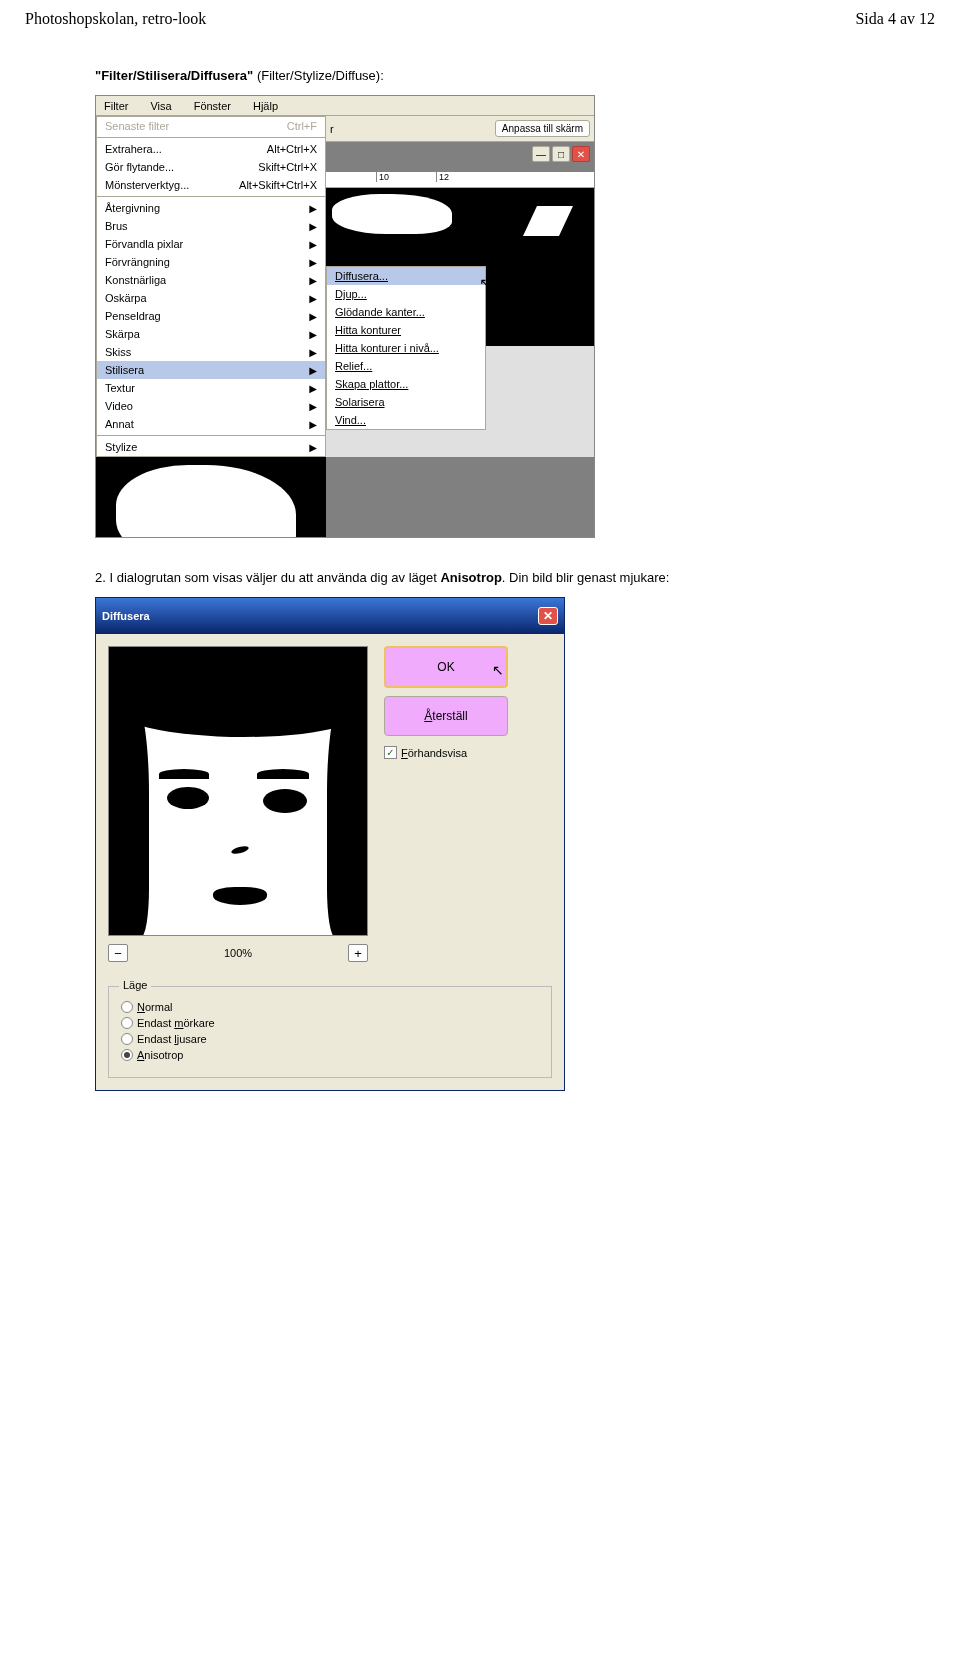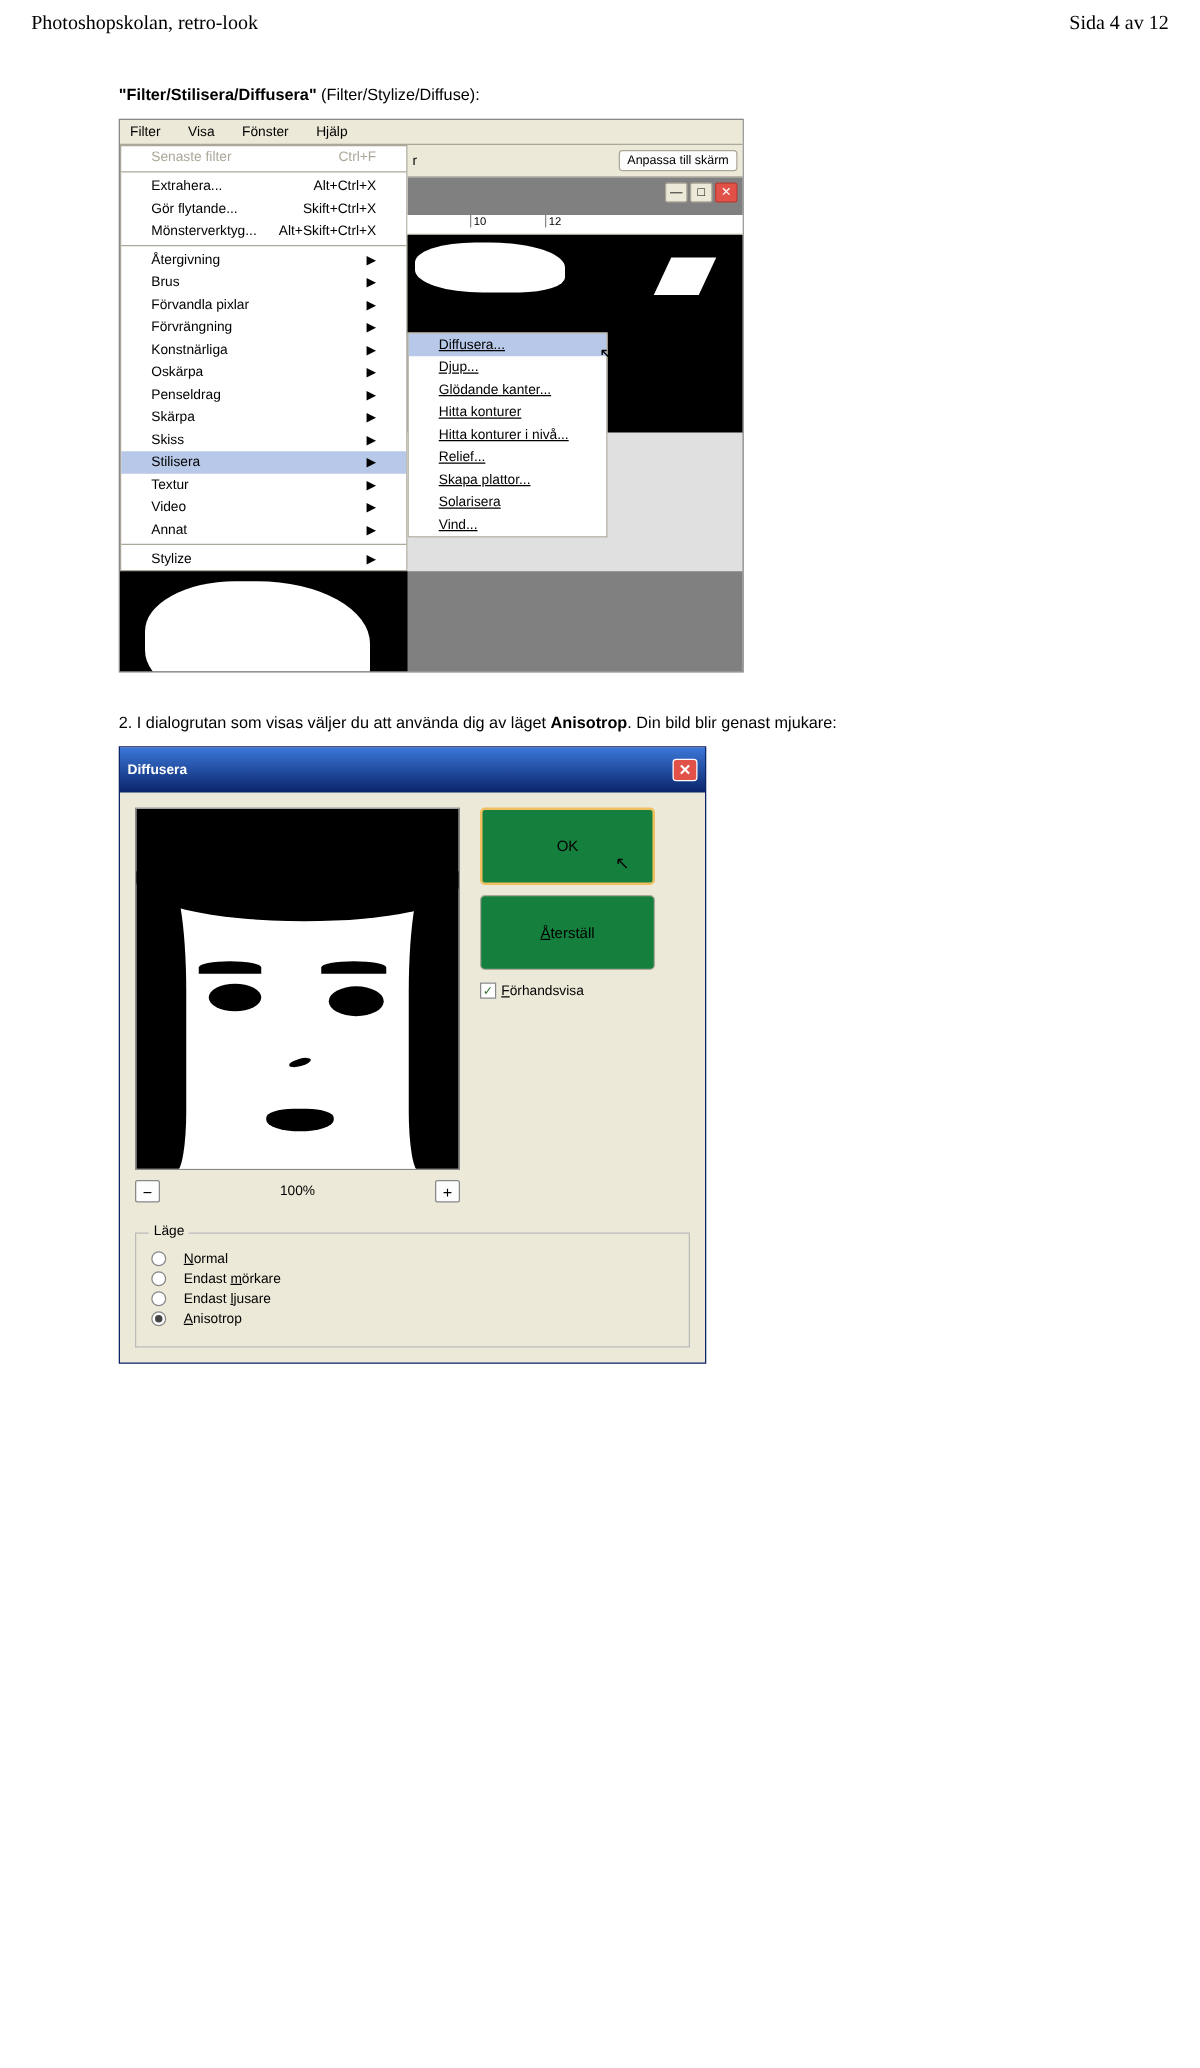--- a/index.html
+++ b/index.html
@@ -11,21 +11,21 @@
     .bold { font-weight: bold; }
     .figure { margin-bottom: 32px; }
     .footer-row { display: flex; justify-content: space-between; font-size: 16px; margin-top: 40px; }
 
     
     .ps-window { width: 500px; background: #e0e0e0; border: 1px solid #888; font-family: Tahoma, Arial, sans-serif; font-size: 11px; }
     .menubar { background: #ece9d8; border-bottom: 1px solid #aca899; display: flex; height: 20px; align-items: center; padding-left: 4px; gap: 14px; }
     .menubar span { padding: 2px 4px; }
     .menu-popup { background: #fff; border: 1px solid #aca899; width: 230px; font-size: 11px; position: relative; }
     .menu-popup-wrapper { display: flex; align-items: flex-start; }
-    .menu-item { display: flex; justify-content: space-between; padding: 2px 24px; align-items: center; height: 18px; }
+    .menu-item { display: flex; justify-content: space-between; padding: 2px 8px; align-items: center; height: 18px; }
     .menu-item.disabled { color: #aca899; }
     .menu-item.selected { background: #b8c8e8; }
     .menu-sep { border-top: 1px solid #aca899; margin: 2px 0; }
     .arrow-small { font-size: 10px; }
     .submenu { background: #fff; border: 1px solid #aca899; width: 160px; font-size: 11px; margin-top: 260px; }
     .toolbar-right { padding: 4px; background: #ece9d8; border-bottom: 1px solid #aca899; display: flex; justify-content: flex-end; gap: 4px; align-items: center; }
     .btn-small { border: 1px solid #aca899; background: #fdfdfd; font-size: 10px; padding: 2px 6px; border-radius: 3px; }
     .ruler { background: #fff; border-bottom: 1px solid #aca899; height: 16px; position: relative; font-size: 9px; padding-left: 50px; }
     .ruler div { display: inline-block; width: 60px; border-left: 1px solid #888; padding-left: 2px; }
     .winbtn { width: 18px; height: 16px; border: 1px solid #aca899; background: #ece9d8; display: flex; align-items: center; justify-content: center; font-size: 10px; border-radius: 2px; }
@@ -49,27 +49,27 @@
     .brow-l { position: absolute; width: 50px; height: 10px; background: #000; border-radius: 50% 50% 0 0; top: 122px; left: 50px; }
     .brow-r { position: absolute; width: 52px; height: 10px; background: #000; border-radius: 50% 50% 0 0; top: 122px; left: 148px; }
     .nose { position: absolute; width: 18px; height: 6px; background: #000; border-radius: 50%; top: 200px; left: 122px; transform: rotate(-15deg); }
     .lips { position: absolute; width: 54px; height: 18px; background: #000; border-radius: 40% 40% 50% 50%; top: 240px; left: 104px; }
     .hair-side { position: absolute; top: 50px; width: 40px; height: 240px; background: #000; }
     .hair-side.left { left: 0; border-radius: 0 40% 20% 0; }
     .hair-side.right { right: 0; border-radius: 40% 0 0 20%; }
     .zoom-row { display: flex; align-items: center; justify-content: space-between; margin-top: 8px; }
     .zoom-btn { width: 20px; height: 18px; border: 1px solid #888; background: #fdfdfd; display: flex; align-items: center; justify-content: center; font-size: 13px; border-radius: 2px; }
     .dialog-right { flex: 1; }
-    .big-btn { display: block; width: 140px; border: 1px solid #aca899; background: #15803d; padding: 22px; margin-bottom: 8px; border-radius: 4px; text-align: center; font-size: 12px; }
+    .big-btn { display: block; width: 124px; border: 1px solid #aca899; background: #f0abfc; padding: 12px; margin-bottom: 8px; border-radius: 4px; text-align: center; font-size: 12px; }
     .big-btn.primary { border: 2px solid #f0c060; }
     .chk-row { margin-top: 10px; display: flex; align-items: center; gap: 4px; }
     .chk { width: 13px; height: 13px; border: 1px solid #888; background: #fff; display: flex; align-items: center; justify-content: center; font-size: 10px; color: #2a6e2a; }
     .group-box { border: 1px solid #bbb; margin: 12px; padding: 10px 12px 12px; position: relative; }
     .group-label { position: absolute; top: -8px; left: 10px; background: #ece9d8; padding: 0 4px; font-size: 11px; }
-    .radio-row { display: flex; align-items: center; gap: 14px; margin: 4px 0; }
+    .radio-row { display: flex; align-items: center; gap: 4px; margin: 4px 0; }
     .radio { width: 12px; height: 12px; border: 1px solid #888; border-radius: 50%; background: #fff; display: flex; align-items: center; justify-content: center; }
     .radio.sel::after { content: ""; width: 6px; height: 6px; background: #444; border-radius: 50%; display: block; }
     .cursor-ok { position: absolute; margin-left: 108px; margin-top: -34px; font-size: 14px; }
     .ul { text-decoration: underline; }
   </style>
 </head>
 <body>
 
 <div class="page">
   <div class="header-row">

